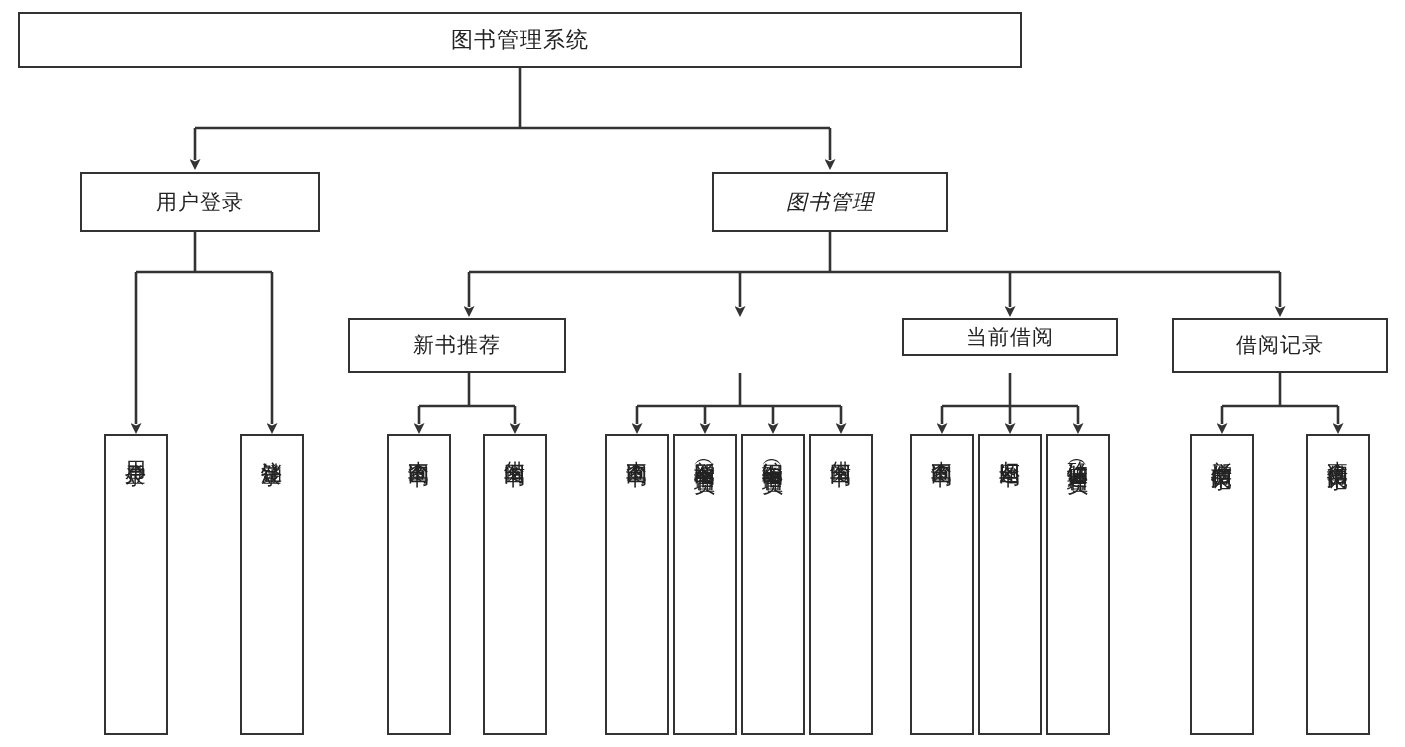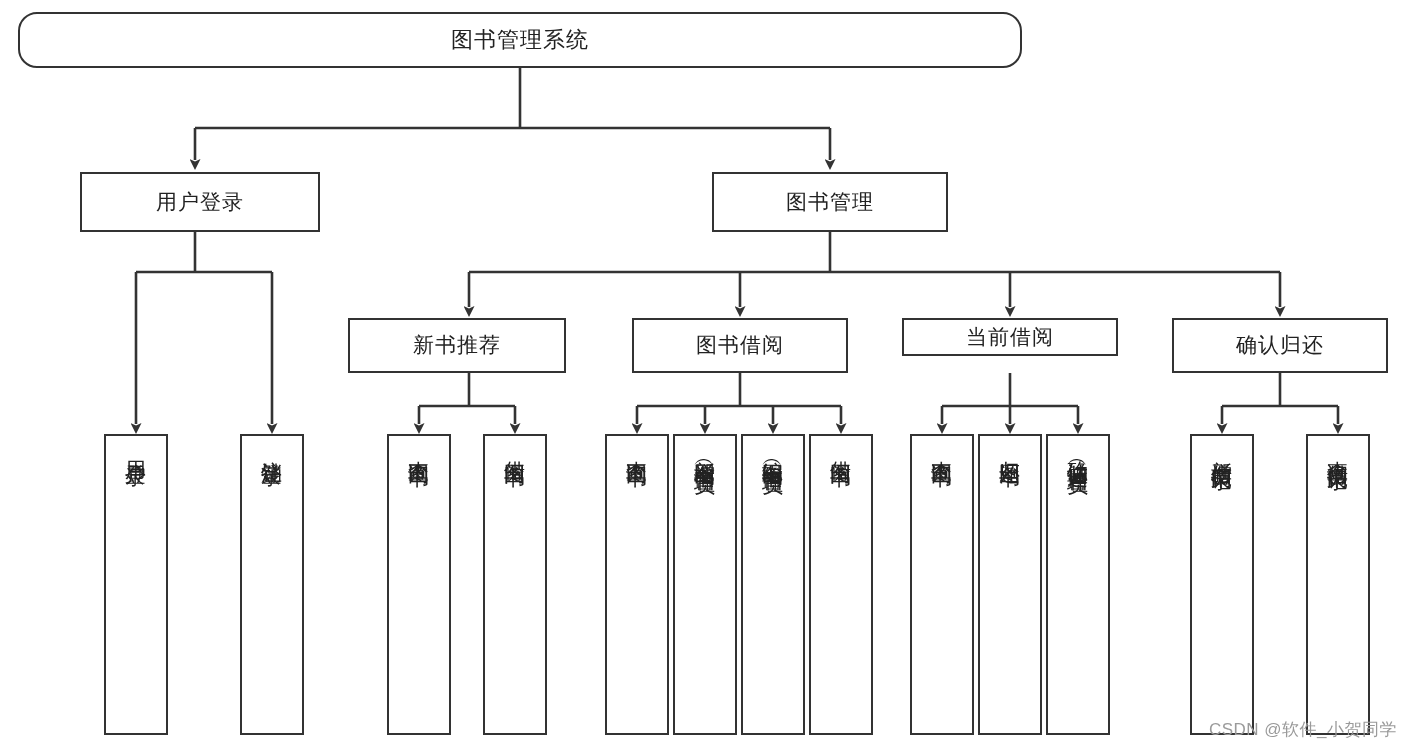--- a/index.html
+++ b/index.html
@@ -45,21 +45,20 @@
     text-orientation: upright;
     font-size: 21px;
     line-height: 1.0;
     justify-content: flex-start;
     align-items: center;
     padding-top: 8px;
     letter-spacing: 2px;
   }
   .node.root {
     font-size: 22px;
-    border-radius: 19px;
   }
   #watermark {
     position: absolute;
     right: 8px;
     bottom: 6px;
     font-size: 17px;
     color: #9a9a9a;
     letter-spacing: 0.5px;
     white-space: nowrap;
   }
@@ -116,40 +115,38 @@
       <path d="M1280,373 L1280,406"></path>
       <path d="M1222,406 L1338,406"></path>
       <path d="M1222,406 L1222,424" marker-end="url(#arrow)"></path>
       <path d="M1338,406 L1338,424" marker-end="url(#arrow)"></path>
     </g>
   </svg>
 
   <div class="node horiz root" style="left:18px; top:12px; width:1004px; height:56px;">图书管理系统</div>
 
   <div class="node horiz" style="left:80px; top:172px; width:240px; height:60px;">用户登录</div>
-  <div class="node horiz" style="left:712px; top:172px; width:236px; height:60px;">图书管理</div>
+  <div class="node horiz" style="left:712px; top:172px; width:236px; height:60px;font-style:italic;">图书管理</div>
 
   <div class="node horiz" style="left:348px; top:318px; width:218px; height:55px;">新书推荐</div>
-  <div class="node horiz" style="left:632px; top:318px; width:216px; height:55px;">图书借阅</div>
   <div class="node horiz" style="left:902px; top:318px; width:216px; height:38px;">当前借阅</div>
-  <div class="node horiz" style="left:1172px; top:318px; width:216px; height:55px;">确认归还</div>
+  <div class="node horiz" style="left:1172px; top:318px; width:216px; height:55px;">借阅记录</div>
 
   <div class="node vert" style="left:104px; top:434px; width:64px; height:301px;">用户登录</div>
   <div class="node vert" style="left:240px; top:434px; width:64px; height:301px;">注销登录</div>
 
   <div class="node vert" style="left:387px; top:434px; width:64px; height:301px;">查询图书</div>
   <div class="node vert" style="left:483px; top:434px; width:64px; height:301px;">借阅图书</div>
 
   <div class="node vert" style="left:605px; top:434px; width:64px; height:301px;">查询图书</div>
   <div class="node vert" style="left:673px; top:434px; width:64px; height:301px;">新增图书（管理员）</div>
   <div class="node vert" style="left:741px; top:434px; width:64px; height:301px;">编辑图书（管理员）</div>
   <div class="node vert" style="left:809px; top:434px; width:64px; height:301px;">借阅图书</div>
 
   <div class="node vert" style="left:910px; top:434px; width:64px; height:301px;">查询图书</div>
   <div class="node vert" style="left:978px; top:434px; width:64px; height:301px;">归还图书</div>
   <div class="node vert" style="left:1046px; top:434px; width:64px; height:301px;">确认归还（管理员）</div>
 
   <div class="node vert" style="left:1190px; top:434px; width:64px; height:301px;">新增借阅记录</div>
   <div class="node vert" style="left:1306px; top:434px; width:64px; height:301px;">查询借阅记录</div>
 
-  <div id="watermark">CSDN @软件_小贺同学</div>
 
 </div>
 
 </body></html>

